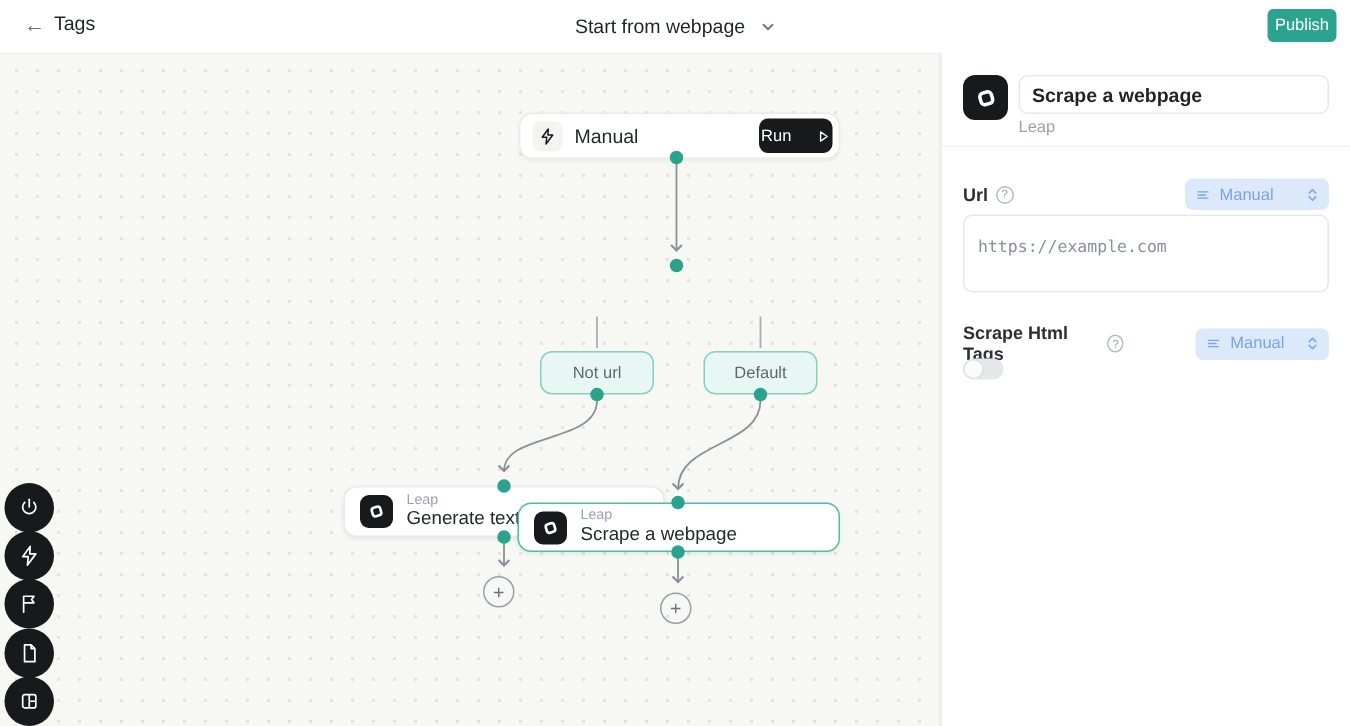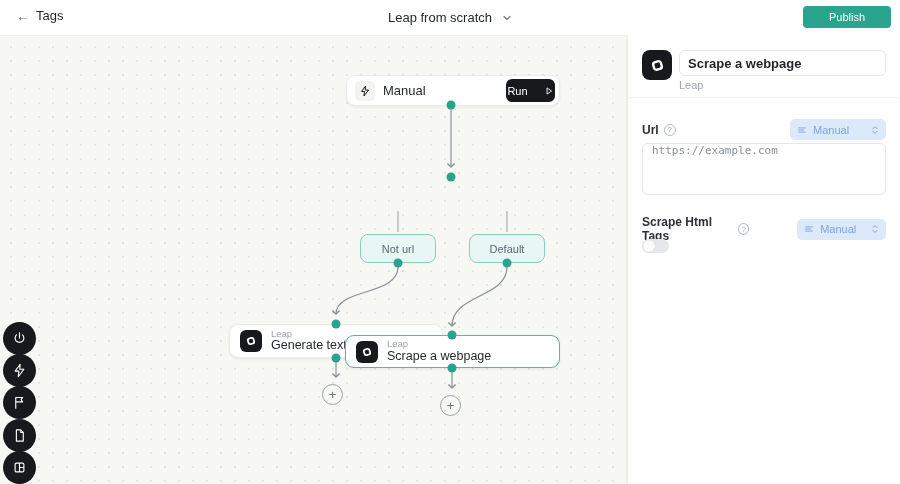--- a/index.html
+++ b/index.html
@@ -6,21 +6,21 @@
   html,body { width:900px; height:484px; font-family:"Liberation Sans", sans-serif; background:#ffffff; overflow:hidden; }
   .app { position:relative; width:900px; height:484px; }
 
   
   .topbar { position:absolute; left:0; top:0; width:900px; height:35px; background:#ffffff; z-index:10; }
   .back-btn { position:absolute; left:16px; top:8px; display:flex; align-items:center; gap:6px; font-size:13px; color:#1f2428; cursor:pointer; }
   .back-arrow { color:#6b7280; font-size:14px; line-height:1; }
   .wf-selector { position:absolute; left:0; right:0; top:0; height:35px; display:flex; align-items:center; justify-content:center; gap:10px; font-size:13px; color:#1f2428; pointer-events:none; }
   .wf-selector .inner { pointer-events:auto; display:flex; align-items:center; gap:10px; cursor:pointer; }
   .chev { width:10px; height:10px; }
-  .publish-btn { position:absolute; right:9px; top:6px; height:22px; padding:0 26px; background:#2aa48e; color:#ffffff; font-size:11px; border:none; border-radius:4px; display:flex; align-items:center; cursor:pointer; font-family:"Liberation Sans", sans-serif; }
+  .publish-btn { position:absolute; right:9px; top:6px; height:22px; padding:0 5px; background:#2aa48e; color:#ffffff; font-size:11px; border:none; border-radius:4px; display:flex; align-items:center; cursor:pointer; font-family:"Liberation Sans", sans-serif; }
 
   
   .canvas { position:absolute; left:0; top:35px; width:627px; height:449px; background:#f7f7f4;
     background-image:radial-gradient(#e2e2df 1px, transparent 1.3px); background-size:14px 14px; background-position:4px 4px;
     border-right:1px solid #ececea; border-top:1px solid #f0f0ee; }
 
   .node { position:absolute; background:#ffffff; border:1px solid #ebebe9; border-radius:9px; box-shadow:0 1px 3px rgba(0,0,0,0.06); display:flex; align-items:center; }
   .node-manual { left:346px; top:39px; width:214px; height:31px; padding:0 4px 0 8px; gap:8px; }
   .icon-box { width:20px; height:20px; border-radius:5px; background:#f3f4f2; display:flex; align-items:center; justify-content:center; }
   .node-label { font-size:13px; color:#25282c; }
@@ -57,38 +57,38 @@
   .title-input { width:100%; height:26px; border:1px solid #e5e7eb; border-radius:6px; padding:0 8px; font-size:13px; font-weight:bold; color:#1f2428; font-family:"Liberation Sans", sans-serif; outline:none; }
   .ph-provider { font-size:11px; color:#9ca3af; margin-top:3px; }
   .divider { position:absolute; left:0; right:0; top:62px; height:1px; background:#f1f1f0; }
 
   .field-row { position:absolute; left:14px; right:14px; display:flex; align-items:center; justify-content:space-between;gap:48px; }
   .row-url { top:84px; } .row-html { top:180px; }
   .field-label { font-size:12px; font-weight:bold; color:#2b3036; display:flex; align-items:center; gap:5px; }
   .q-icon { width:12px; height:12px; border:1px solid #b6bcc4; border-radius:50%; color:#9aa2ab; font-size:8px; font-weight:normal; display:inline-flex; align-items:center; justify-content:center; }
   .mode-pill { height:21px; width:96px; background:#dbe9fb; border-radius:5px; display:flex; align-items:center; gap:6px; padding:0 7px; cursor:pointer; border:none; font-family:"Liberation Sans", sans-serif; }
   .mode-pill .txt { font-size:11px; color:#7fa3e0; flex:1; text-align:left; }
-  .url-area { position:absolute; left:14px; right:14px; top:108px; height:52px; border:1px solid #e5e7eb; border-radius:6px; padding:0 9px; font-family:"DejaVu Sans Mono", monospace; font-size:11px; color:#6b7280; resize:none; outline:none; }
+  .url-area { position:absolute; left:14px; right:14px; top:108px; height:52px; border:1px solid #e5e7eb; border-radius:6px; padding:14px 9px; font-family:"DejaVu Sans Mono", monospace; font-size:11px; color:#6b7280; resize:none; outline:none; }
   .url-area::placeholder { color:#8a9099; }
   .toggle { position:absolute; left:14px; top:204px; width:27px; height:14px; background:#e5e7eb; border-radius:7px; border:none; cursor:pointer; }
   .toggle .knob { position:absolute; left:1px; top:1px; width:12px; height:12px; border-radius:50%; background:#fbfbfb; box-shadow:0 0 1px rgba(0,0,0,0.2); }
 </style>
 </head>
 <body>
 
 <div class="app">
 
   <div class="topbar">
     <div class="back-btn">
       <span class="back-arrow">←</span>
       <span>Tags</span>
     </div>
     <div class="wf-selector">
       <span class="inner">
-        <span>Leap from scratch</span>
+        <span>Start from webpage</span>
         <svg class="chev" viewBox="0 0 10 10">
             <path d="M2 3.5 L5 6.5 L8 3.5" stroke="#6b7280" stroke-width="1.2" fill="none" stroke-linecap="round"></path>
           </svg>
       </span>
     </div>
     <button class="publish-btn">Publish</button>
   </div>
 
   <div class="canvas">
 

